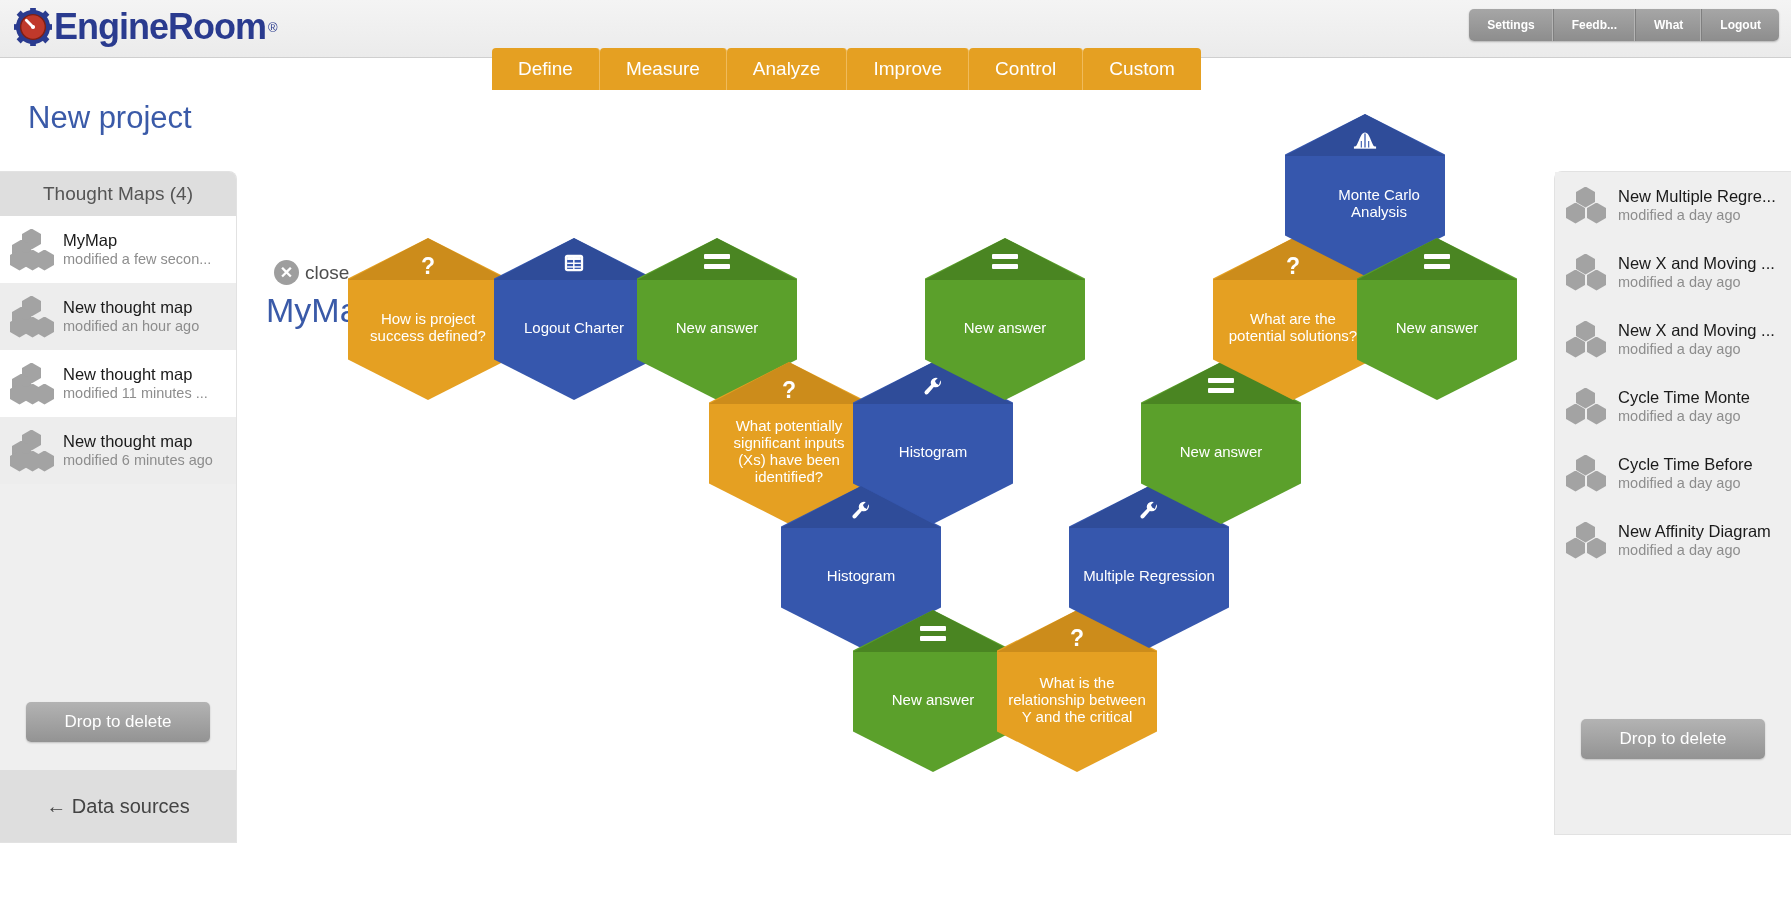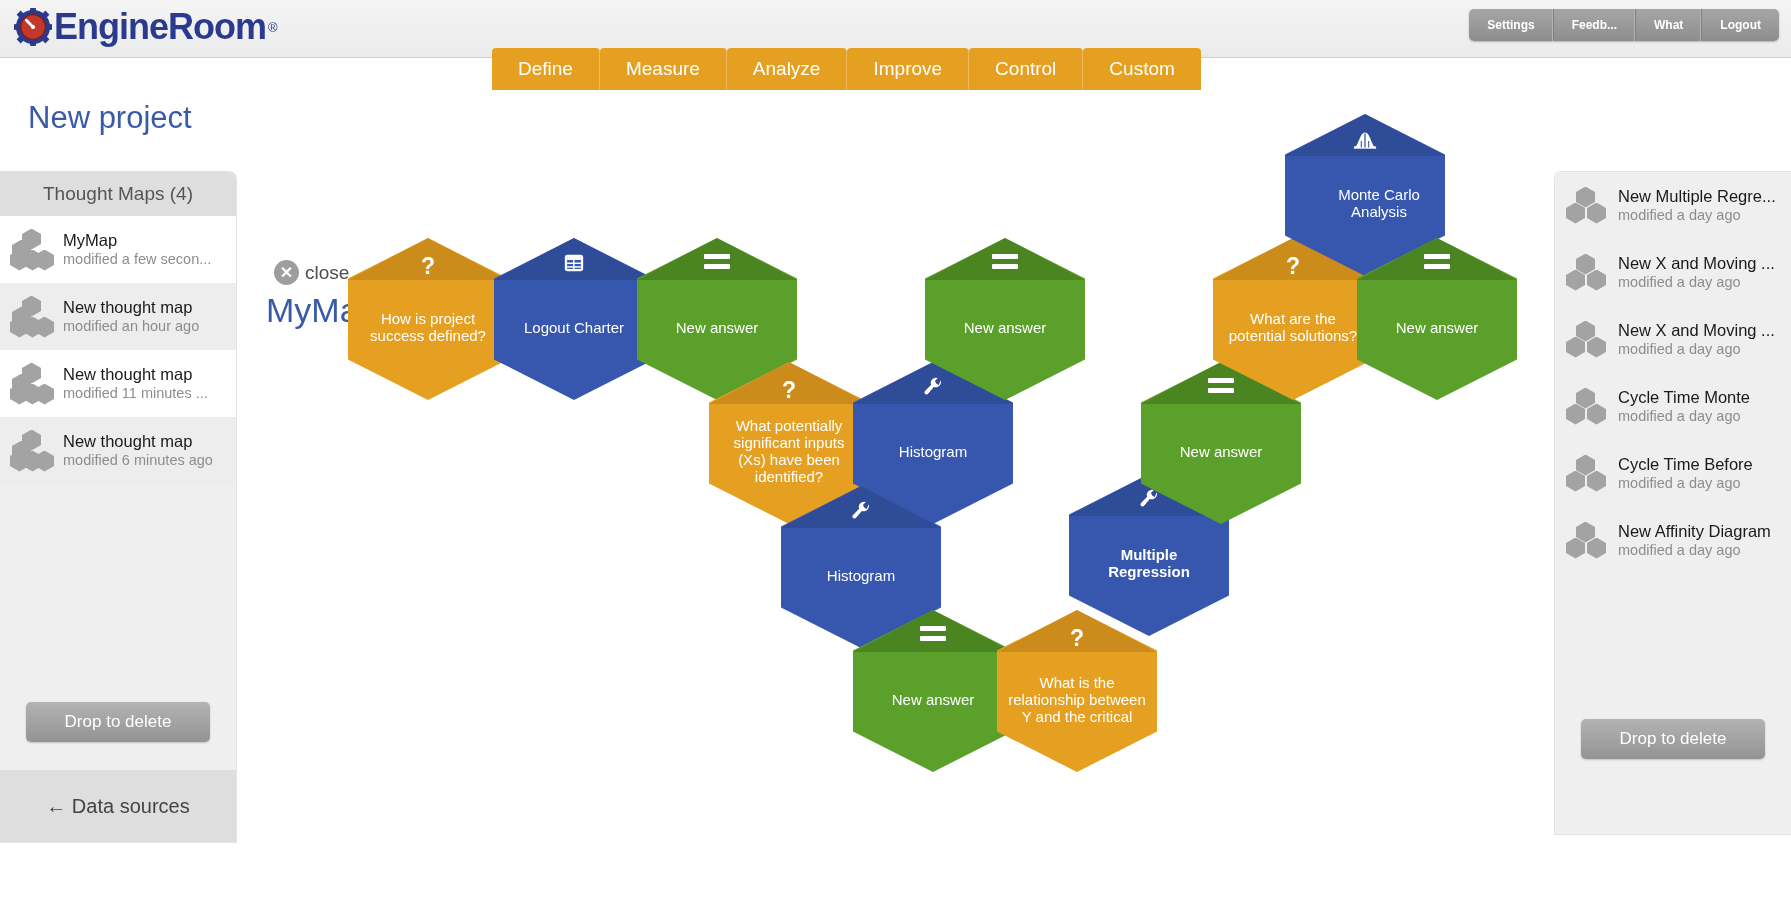--- a/index.html
+++ b/index.html
@@ -430,21 +430,21 @@
             <span class="glyph"><span class="eq"><b></b><b></b></span></span>
           </div>
           <div class="label">New answer</div>
         </div>
         <div class="hex orange" style="left: 761px; top: 460px;">
           <div class="cap">
             <span class="glyph">?</span>
           </div>
           <div class="label">What is the relationship between Y and the critical</div>
         </div>
-        <div class="hex blue" style="left: 833px; top: 324px; font-weight: bold;">
+        <div class="hex blue" style="left: 833px; top: 336px;">
           <div class="cap">
             <span class="glyph"><svg width="22" height="22" viewBox="0 0 24 24">
                 <path d="M20.2 4.6a5.6 5.6 0 0 1-7.3 7.3L6.6 19.4a2.2 2.2 0 0 1-3.3-3L10 9.6a5.6 5.6 0 0 1 7.2-7.3l-3.1 3.1 1.4 2.9 2.9 1.4z" fill="#fff"></path>
               </svg></span>
           </div>
           <div class="label">Multiple Regression</div>
         </div>
         <div class="hex green" style="left: 905px; top: 212px;">
           <div class="cap">
             <span class="glyph"><span class="eq"><b></b><b></b></span></span>

